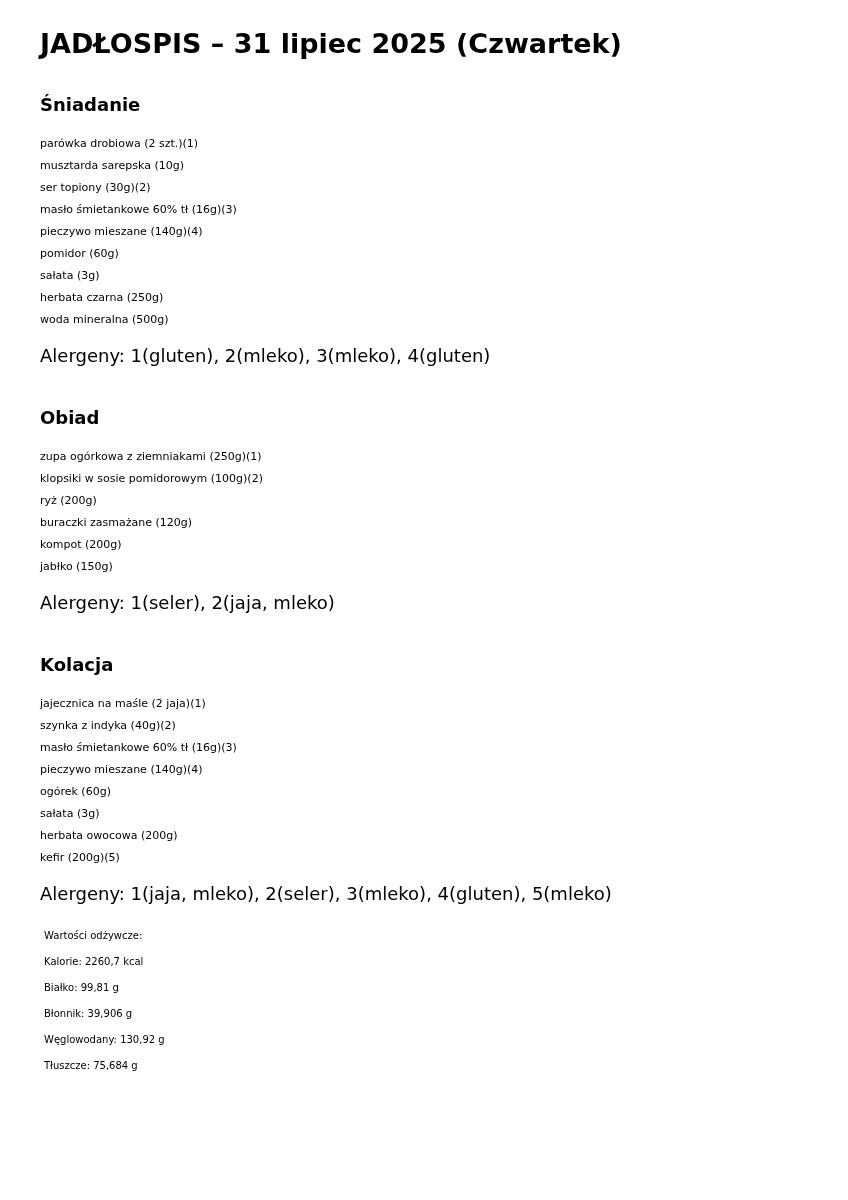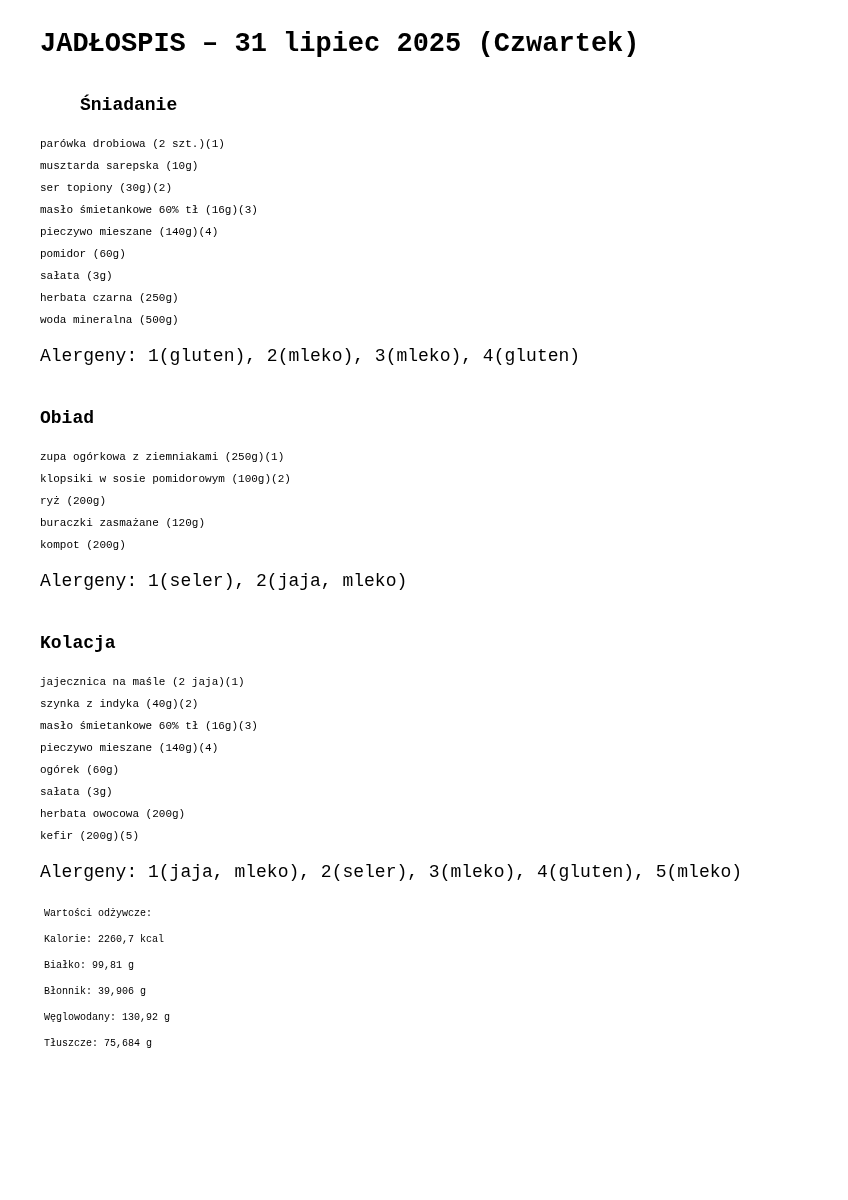--- a/index.html
+++ b/index.html
@@ -13,38 +13,36 @@
     font-family: "DejaVu Sans", "Liberation Sans", sans-serif;
     color: #000000;
     overflow: hidden;
   }
   .page {
     box-sizing: border-box;
     width: 848px;
     height: 1200px;
     padding: 28px 40px 0 40px;
     background: #ffffff;
-    font-family: Liberation Mono, monospace;
   }
   .doc-title {
     font-size: 27px;
     line-height: 32px;
     font-weight: bold;
     margin: 0;
     letter-spacing: 0px;
   }
   .meal-section h2 {
     font-size: 18px;
     line-height: 22px;
     font-weight: bold;
     margin: 40px 0 17px 0;
   }
   .meal-section:first-of-type h2 {
     margin-top: 34px;
-    margin-left: 40px;
   }
   .items p {
     font-size: 11px;
     line-height: 22px;
     margin: 0;
   }
   .allergens {
     font-size: 18px;
     line-height: 22px;
     margin: 14px 0 0 0;
@@ -82,20 +80,21 @@
   </section>
 
   <section class="meal-section">
     <h2>Obiad</h2>
     <div class="items">
       <p>zupa ogórkowa z ziemniakami (250g)(1)</p>
       <p>klopsiki w sosie pomidorowym (100g)(2)</p>
       <p>ryż (200g)</p>
       <p>buraczki zasmażane (120g)</p>
       <p>kompot (200g)</p>
+      <p>jabłko (150g)</p>
     </div>
     <p class="allergens">Alergeny: 1(seler), 2(jaja, mleko)</p>
   </section>
 
   <section class="meal-section">
     <h2>Kolacja</h2>
     <div class="items">
       <p>jajecznica na maśle (2 jaja)(1)</p>
       <p>szynka z indyka (40g)(2)</p>
       <p>masło śmietankowe 60% tł (16g)(3)</p>

